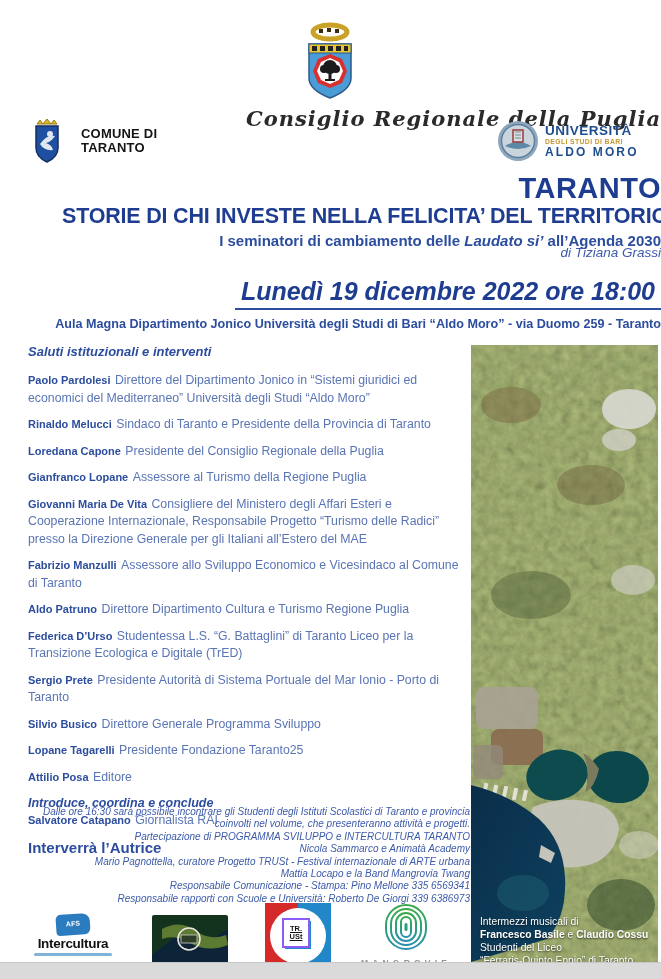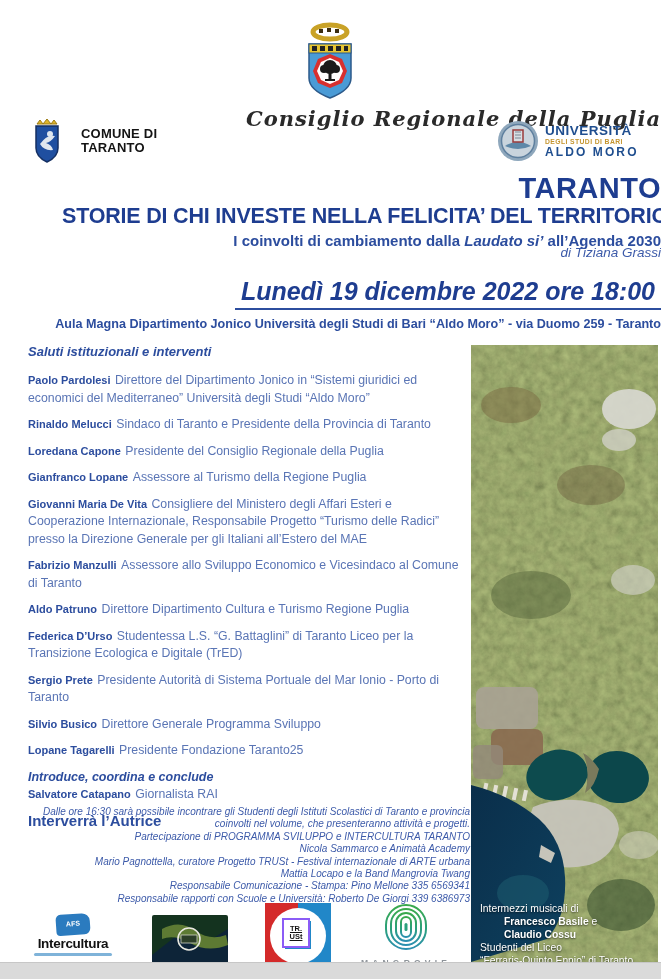--- a/index.html
+++ b/index.html
@@ -60,21 +60,21 @@
   .trust-face{position:absolute;left:17px;top:15px;width:24px;height:26px;background:#fff;
       border:2px solid #8b5cf6;font-size:7.5px;font-weight:800;color:#111;line-height:8px;
       display:flex;flex-direction:column;align-items:center;justify-content:center;text-decoration:underline;}
   .logo-mangrovie{left:352px;top:903px;width:108px;text-align:center;}
   .mg-label{font-size:8.5px;font-weight:700;color:#8d9399;letter-spacing:4.2px;margin-top:3px;}
 
   
   .satellite{left:471px;top:345px;width:187px;height:632px;overflow:hidden;}
   .sat-caption{position:absolute;left:9px;bottom:10px;color:#fff;font-size:10.3px;line-height:13px;
       text-shadow:0 1px 2px rgba(0,0,0,.65);}
-  .sat-caption b{font-weight:800;margin-left:24px;}
+  .sat-caption b{font-weight:800;}
 
   .bottom-strip{left:0;top:962px;width:661px;height:17px;background:#dadada;border-top:1px solid #c7c7c7;}
 </style>
 </head>
 <body>
 
 <div class="page">
 
   <svg class="abs crest" viewBox="0 0 66 82">
     <ellipse cx="33" cy="10" rx="17" ry="7" fill="none" stroke="#c9a227" stroke-width="5"></ellipse>
@@ -123,39 +123,40 @@
     </svg>
     <div class="uni-text">
       <div class="uni-l1">UNIVERSITÀ</div>
       <div class="uni-l2">DEGLI STUDI DI BARI</div>
       <div class="uni-l3">ALDO MORO</div>
     </div>
   </div>
 
   <div class="abs t-city center">TARANTO</div>
   <div class="abs t-head center">STORIE DI CHI INVESTE NELLA FELICITA’ DEL TERRITORIO</div>
-  <div class="abs t-sub center"><span>I coinvolti di cambiamento dalla </span><span class="it">Laudato si’</span><span> all’Agenda 2030</span></div>
+  <div class="abs t-sub center"><span>I seminatori di cambiamento delle </span><span class="it">Laudato si’</span><span> all’Agenda 2030</span></div>
   <div class="abs t-author center">di Tiziana Grassi</div>
   <div class="abs t-date center"><span>Lunedì 19 dicembre 2022 ore 18:00</span></div>
   <div class="abs t-venue center">Aula Magna Dipartimento Jonico Università degli Studi di Bari “Aldo Moro” - via Duomo 259 - Taranto</div>
 
   <div class="abs program">
     <p class="sec-label">Saluti istituzionali e interventi</p>
 
     <p class="speaker"><span class="s-name">Paolo Pardolesi</span> <span class="s-role">Direttore del Dipartimento Jonico in “Sistemi giuridici ed economici del Mediterraneo” Università degli Studi “Aldo Moro”</span></p>
     <p class="speaker"><span class="s-name">Rinaldo Melucci</span> <span class="s-role">Sindaco di Taranto e Presidente della Provincia di Taranto</span></p>
     <p class="speaker"><span class="s-name">Loredana Capone</span> <span class="s-role">Presidente del Consiglio Regionale della Puglia</span></p>
     <p class="speaker"><span class="s-name">Gianfranco Lopane</span> <span class="s-role">Assessore al Turismo della Regione Puglia</span></p>
     <p class="speaker"><span class="s-name">Giovanni Maria De Vita</span> <span class="s-role">Consigliere del Ministero degli Affari Esteri e Cooperazione Internazionale, Responsabile Progetto “Turismo delle Radici” presso la Direzione Generale per gli Italiani all’Estero del MAE</span></p>
     <p class="speaker"><span class="s-name">Fabrizio Manzulli</span> <span class="s-role">Assessore allo Sviluppo Economico e Vicesindaco al Comune di Taranto</span></p>
     <p class="speaker"><span class="s-name">Aldo Patruno</span> <span class="s-role">Direttore Dipartimento Cultura e Turismo Regione Puglia</span></p>
     <p class="speaker"><span class="s-name">Federica D’Urso</span> <span class="s-role">Studentessa L.S. “G. Battaglini” di Taranto Liceo per la Transizione Ecologica e Digitale (TrED)</span></p>
     <p class="speaker"><span class="s-name">Sergio Prete</span> <span class="s-role">Presidente Autorità di Sistema Portuale del Mar Ionio - Porto di Taranto</span></p>
     <p class="speaker"><span class="s-name">Silvio Busico</span> <span class="s-role">Direttore Generale Programma Sviluppo</span></p>
     <p class="speaker"><span class="s-name">Lopane Tagarelli</span> <span class="s-role">Presidente Fondazione Taranto25</span></p>
+    <p class="speaker"><span class="s-name">Attilio Posa</span> <span class="s-role">Editore</span></p>
 
     <p class="speaker">
       <span class="mod-label">Introduce, coordina e conclude</span><br>
       <span class="s-name">Salvatore Catapano</span> <span class="s-role">Giornalista RAI</span>
     </p>
     <p class="author-note">Interverrà l’Autrice</p>
   </div>
 
   <div class="abs footnotes center">
     <div>Dalle ore 16:30 sarà possibile incontrare gli Studenti degli Istituti Scolastici di Taranto e provincia</div>

